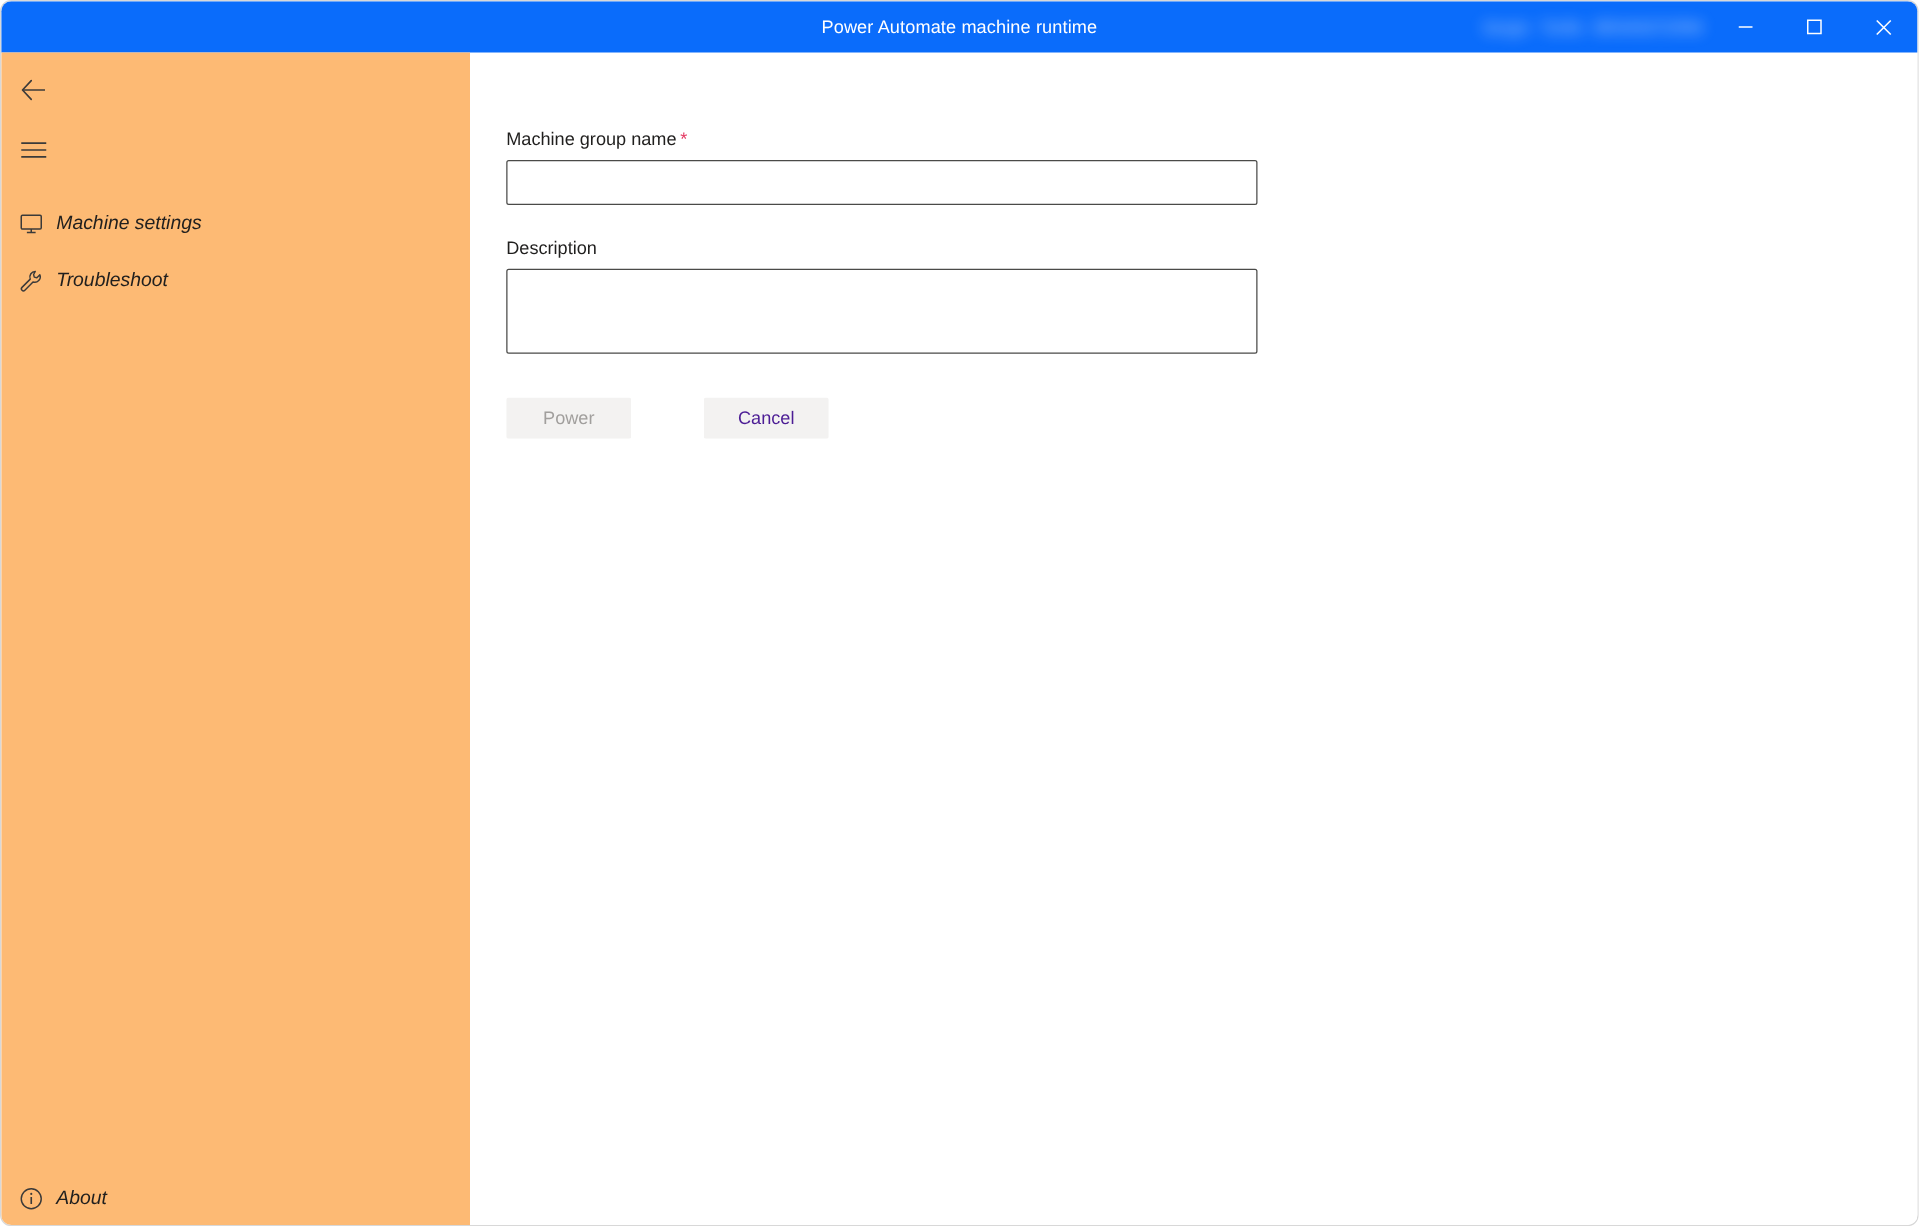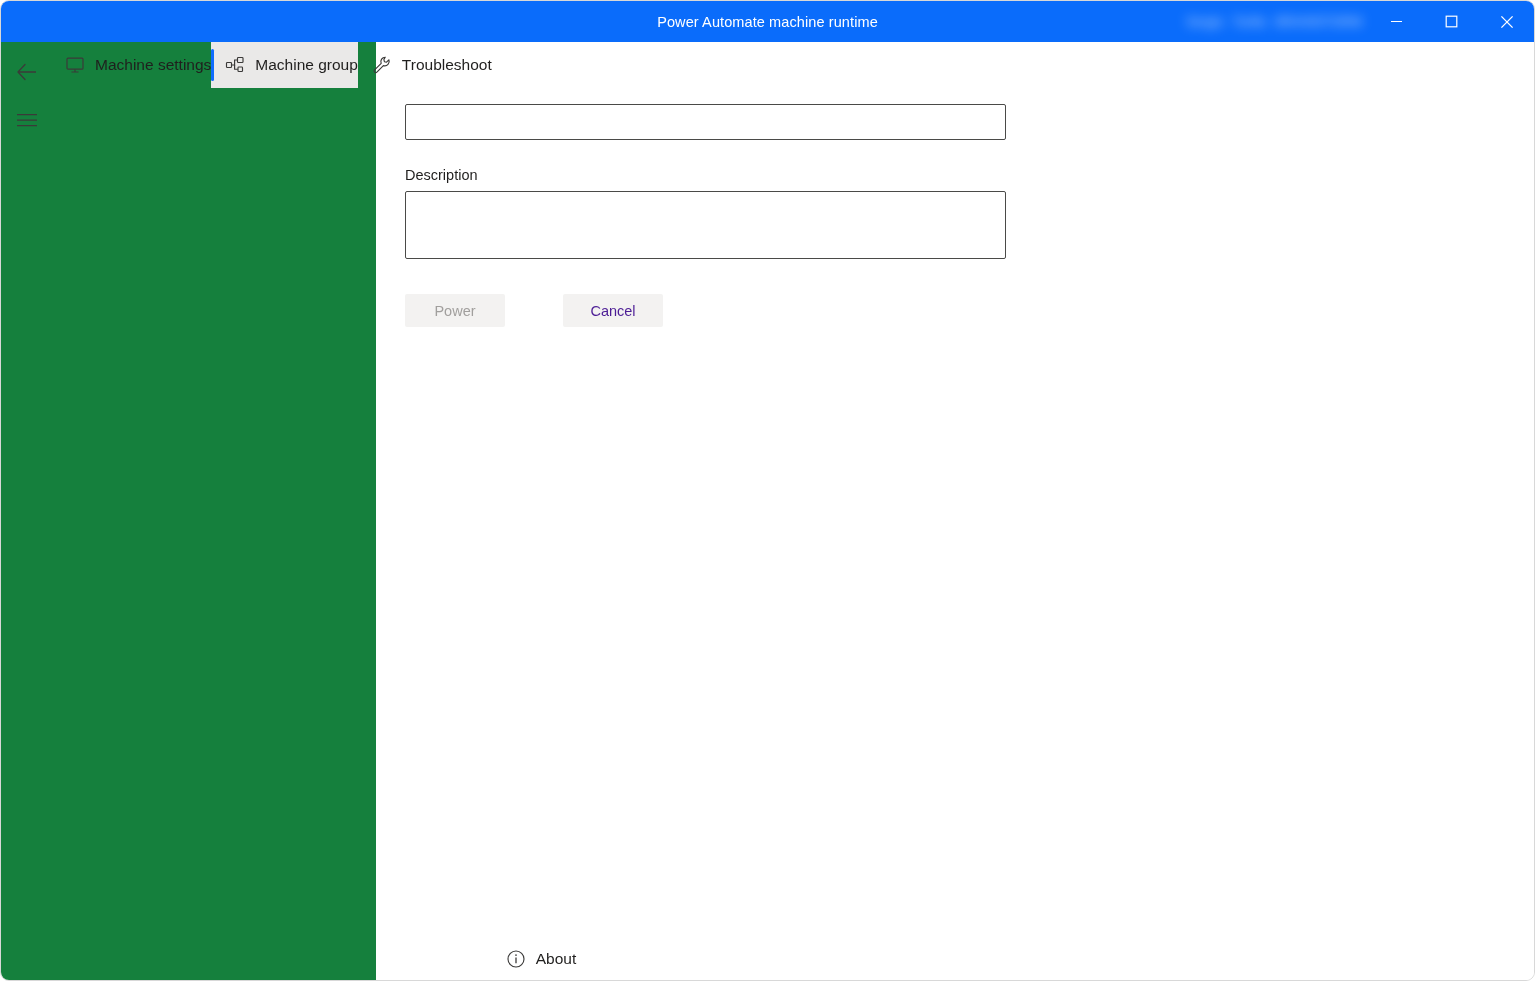--- a/index.html
+++ b/index.html
@@ -79,26 +79,27 @@
 
   
   .body {
     display: flex;
     height: 940px;
   }
 
   
   .sidebar {
     width: 375px;
-    background: #15803d;
+    background: #fdba74;
     position: relative;
     display: flex;
-    flex-direction: row;
+    flex-direction: column;
     border-bottom-left-radius: 8px;
     flex-shrink: 0;
+    font-style: italic;
   }
 
   .nav-top {
     padding-top: 8px;
   }
 
   .icon-btn {
     width: 48px;
     height: 44px;
     display: flex;
@@ -299,32 +300,20 @@
         <span class="nav-icon">
           <svg width="20" height="20" viewBox="0 0 20 20">
             <rect x="2" y="3.2" width="16" height="11" rx="1" fill="none" stroke="#3b3a39" stroke-width="1.2"></rect>
             <line x1="6.5" y1="17" x2="13.5" y2="17" stroke="#3b3a39" stroke-width="1.2"></line>
             <line x1="10" y1="14.2" x2="10" y2="17" stroke="#3b3a39" stroke-width="1.2"></line>
           </svg>
         </span>
         <span class="nav-label">Machine settings</span>
       </div>
 
-      <div class="nav-item selected">
-        <span class="nav-icon">
-          <svg width="20" height="20" viewBox="0 0 20 20">
-            <rect x="1.5" y="7.5" width="5" height="5" rx="0.8" fill="none" stroke="#3b3a39" stroke-width="1.15"></rect>
-            <rect x="12.5" y="2.5" width="5.5" height="5" rx="0.8" fill="none" stroke="#3b3a39" stroke-width="1.15"></rect>
-            <rect x="13" y="12" width="4.5" height="4.5" rx="0.8" fill="none" stroke="#3b3a39" stroke-width="1.15"></rect>
-            <path d="M6.8 10 L9.6 10 L9.6 5 L12.4 5" fill="none" stroke="#3b3a39" stroke-width="1.15"></path>
-            <path d="M9.6 10 L9.6 14.2 L12.9 14.2" fill="none" stroke="#3b3a39" stroke-width="1.15"></path>
-          </svg>
-        </span>
-        <span class="nav-label">Machine group</span>
-      </div>
 
       <div class="nav-item">
         <span class="nav-icon">
           <svg width="20" height="20" viewBox="0 0 20 20">
             <path d="M13.2 2.2a4.4 4.4 0 0 0-4.0 6.1L2.6 14.9a1.6 1.6 0 0 0 2.3 2.3l6.5-6.6a4.4 4.4 0 0 0 5.5-5.8l-2.4 2.4-2.1-.5-.5-2.1z" fill="none" stroke="#3b3a39" stroke-width="1.15" stroke-linejoin="round"></path>
           </svg>
         </span>
         <span class="nav-label">Troubleshoot</span>
       </div>
 
@@ -340,20 +329,23 @@
           <span class="nav-label">About</span>
         </div>
       </div>
 
     </div>
 
     <div class="content">
 
 
       <div class="field-group">
+        <label class="field-label">
+          <span>Machine group name</span><span class="req-star">*</span>
+        </label>
         <input class="text-input" type="text" placeholder="" style="">
       </div>
 
       <div class="field-group">
         <label class="field-label">
           <span>Description</span>
         </label>
         <textarea class="text-area" placeholder="" style=""></textarea>
       </div>
 

